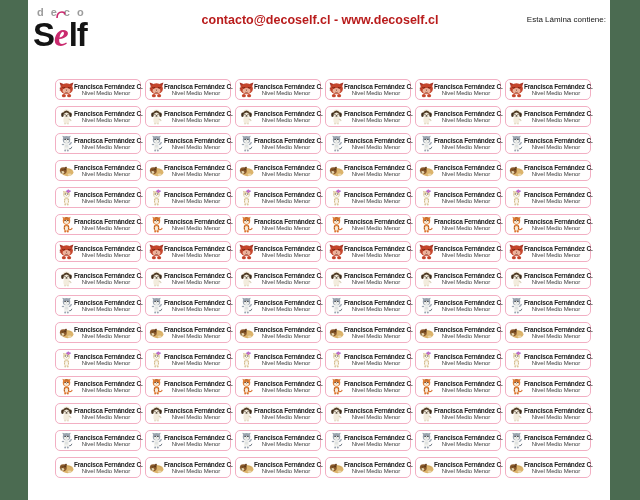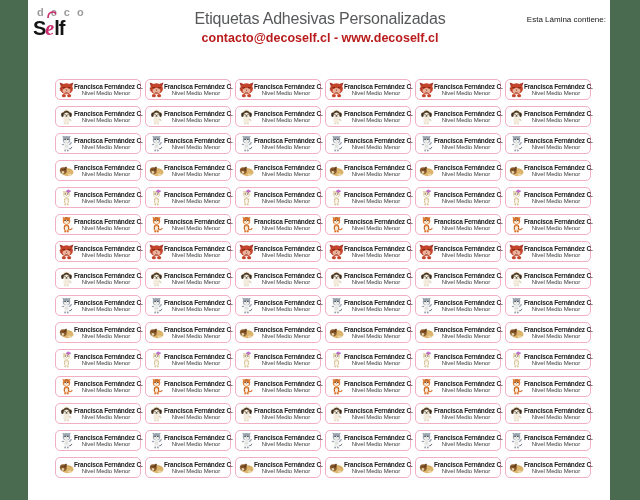--- a/index.html
+++ b/index.html
@@ -9,21 +9,21 @@
     font-family:"Liberation Sans", sans-serif;
   }
   .strip{position:absolute;top:0;bottom:0;background:#4b6b51;}
   .strip-left{left:0;width:28px;}
   .strip-right{right:0;width:30px;}
 
   
   .logo{position:absolute;left:33px;top:7px;width:80px;line-height:1;}
   .logo-deco{display:block;color:#9c9c9c;font-size:11px;font-weight:700;
     letter-spacing:7px;margin:0 0 1px 4px;}
-  .logo-self{display:block;font-size:20px;font-weight:800;color:#141414;
+  .logo-self{display:block;font-size:33px;font-weight:800;color:#141414;
     letter-spacing:-1px;line-height:0.95;}
   .logo-e{color:#ca2a6e;font-family:"Liberation Serif", serif;font-style:italic;
     font-weight:700;position:relative;padding-right:1px;}
   .logo-swirl{position:absolute;top:-6px;left:2px;width:10px;height:8px;}
 
   .header-center{position:absolute;left:180px;top:10px;width:280px;text-align:center;}
   .header-title{font-size:16px;color:#57585a;letter-spacing:-0.2px;white-space:nowrap;}
   .header-contact{font-size:12.5px;font-weight:700;color:#b91c1c;margin-top:3px;white-space:nowrap;}
 
   .header-right{position:absolute;right:34px;top:14px;text-align:right;
@@ -152,21 +152,20 @@
 <div class="strip strip-right"></div>
 
 <div class="logo">
   <span class="logo-deco">deco</span>
   <span class="logo-self"><span>S</span><span class="logo-e"><svg class="logo-swirl" viewBox="0 0 10 8">
           <path d="M1 7 Q1 1 6 1 Q9 1 8.5 3.5" stroke="#ca2a6e" stroke-width="1.6" fill="none"></path>
         </svg><span>e</span></span><span>lf</span></span>
 </div>
 
 <div class="header-center">
-  <div class="header-title">Etiquetas Adhesivas Personalizadas</div>
   <div class="header-contact">contacto@decoself.cl - www.decoself.cl</div>
 </div>
 
 <div class="header-right">
   <div>Esta Lámina contiene:</div>
 </div>
 
 <div class="grid">
     <div class="row">
       <div class="sticker">

